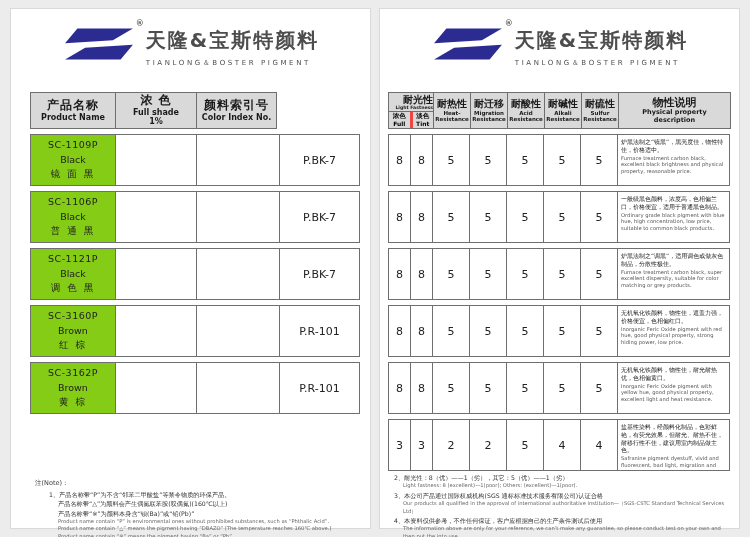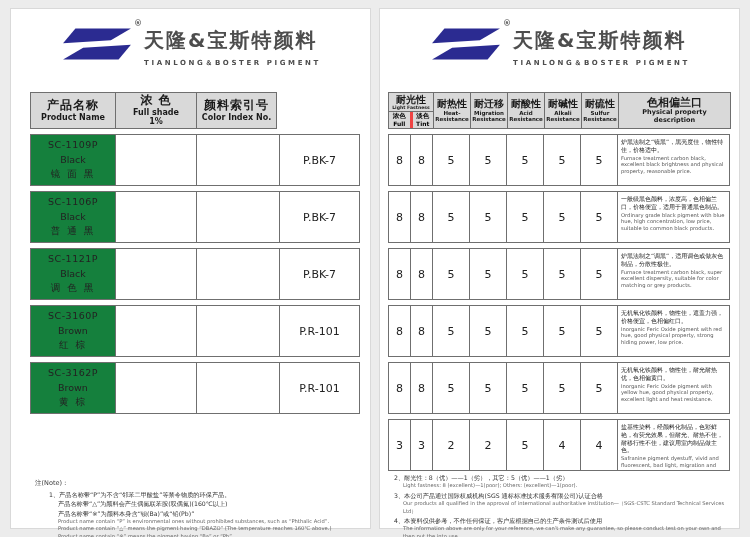--- a/index.html
+++ b/index.html
@@ -10,21 +10,21 @@
   .panel-left { left:10px; }
   .panel-right { left:379px; }
 
   
   .logo-row { display:flex; justify-content:center; align-items:flex-start; margin-top:14px; height:54px; }
   .logo-mark { position:relative; width:74px; height:42px; margin-right:10px; }
   .logo-mark svg { width:74px; height:42px; }
   .reg { position:absolute; top:-4px; right:-8px; font-size:8px; color:#555; font-weight:bold; }
   .brand-text { padding-top:4px; }
   .brand-cn { font-size:20px; font-weight:bold; color:#4d4d4d; letter-spacing:2px; }
-  .brand-en { font-size:7px; font-weight:bold; color:#4d4d4d; letter-spacing:2.6px; margin-top:4px; }
+  .brand-en { font-size:7px; font-weight:normal; color:#4d4d4d; letter-spacing:2.6px; margin-top:4px; }
 
   
   .tbl { position:absolute; top:83px; }
   .panel-left .tbl { left:19px; width:333px; }
   .panel-right .tbl { left:8px; width:345px; }
   .strip { display:flex; margin-bottom:5px; }
   .cell { border:1px solid #6f6f6f; margin-left:-1px; background:#fff;
           display:flex; flex-direction:column; justify-content:center; align-items:center;
           text-align:center; overflow:hidden; }
   .cell:first-child { margin-left:0; }
@@ -33,39 +33,39 @@
   .strip.hdr { height:37px; }
   .strip.row { height:52px; }
   .hdr .cell, .strip.row .cell { height:100%; }
 
   .h-cn { font-size:12px; font-weight:bold; color:#1a1a1a; letter-spacing:1px; line-height:1.15; }
   .h-en { font-size:8px; font-weight:bold; color:#1a1a1a; line-height:1.2; }
   .h-sub { font-size:8px; font-weight:bold; color:#1a1a1a; line-height:1.2; }
 
   
   .c1 { flex:0 0 86px; } .c2 { flex:0 0 82px; } .c3 { flex:0 0 84px; } .c4 { flex:0 0 81px; }
-  .prod-cell { background:#15803d; }
+  .prod-cell { background:#84cc16; }
   .p-code { font-size:9.5px; color:#222; line-height:1.55; letter-spacing:0.5px; }
   .p-en { font-size:9.5px; color:#222; line-height:1.55; }
   .p-cn { font-size:9.5px; color:#222; line-height:1.55; letter-spacing:2px; }
   .idx { font-size:11px; color:#222; }
 
   
   .r1 { flex:0 0 23px; } .r2 { flex:0 0 23px; }
   .r3,.r4,.r5,.r6,.r7 { flex:0 0 38px; }
   .r8 { flex:0 0 113px; }
   .num { font-size:11px; color:#222; }
   .h2-cn { font-size:10px; font-weight:bold; color:#1a1a1a; line-height:1.15; }
   .h2-en { font-size:5.5px; font-weight:bold; color:#1a1a1a; line-height:1.15; }
   .hdesc-cn { font-size:11px; font-weight:bold; color:#1a1a1a; line-height:1.2; }
   .hdesc-en { font-size:6.5px; font-weight:bold; color:#1a1a1a; line-height:1.2; }
 
   .lf-cell { padding:0; justify-content:flex-start; }
   .lf-top { width:100%; flex:0 0 19px; border-bottom:1px solid #6f6f6f;
-            display:flex; flex-direction:column; justify-content:center; align-items:center; }
+            display:flex; flex-direction:column; justify-content:center; align-items:flex-end; }
   .lf-top .h2-cn { font-size:10px; }
   .lf-top .h2-en { font-size:4.6px; }
   .lf-bottom { display:flex; width:100%; flex:1; }
   .lf-sub { flex:1; display:flex; flex-direction:column; justify-content:center; align-items:center; }
   .lf-sub2 { border-left:3px solid #ef4444; }
   .lf-sub .cnx { font-size:6.5px; font-weight:bold; line-height:1.2; }
   .lf-sub .enx { font-size:6px; font-weight:bold; line-height:1.2; }
 
   .desc-cell { justify-content:flex-start; align-items:flex-start; text-align:left; padding:3px 3px; }
   .d-cn { font-size:6px; color:#222; line-height:1.3; }
@@ -252,21 +252,21 @@
           <div class="h2-cn">耐碱性</div>
           <div class="h2-en">Alkali</div>
           <div class="h2-en">Resistance</div>
         </div>
         <div class="cell r7 hdr-cell-pad">
           <div class="h2-cn">耐硫性</div>
           <div class="h2-en">Sulfur</div>
           <div class="h2-en">Resistance</div>
         </div>
         <div class="cell r8 hdr-cell-pad">
-          <div class="hdesc-cn">色相偏兰口</div>
+          <div class="hdesc-cn">物性说明</div>
           <div class="hdesc-en">Physical property</div>
           <div class="hdesc-en">description</div>
         </div>
       </div>
       <div id="right-rows">
   <div class="strip row">
     <div class="cell r1 num">
               <span>8</span>
             </div>
     <div class="cell r2 num">

